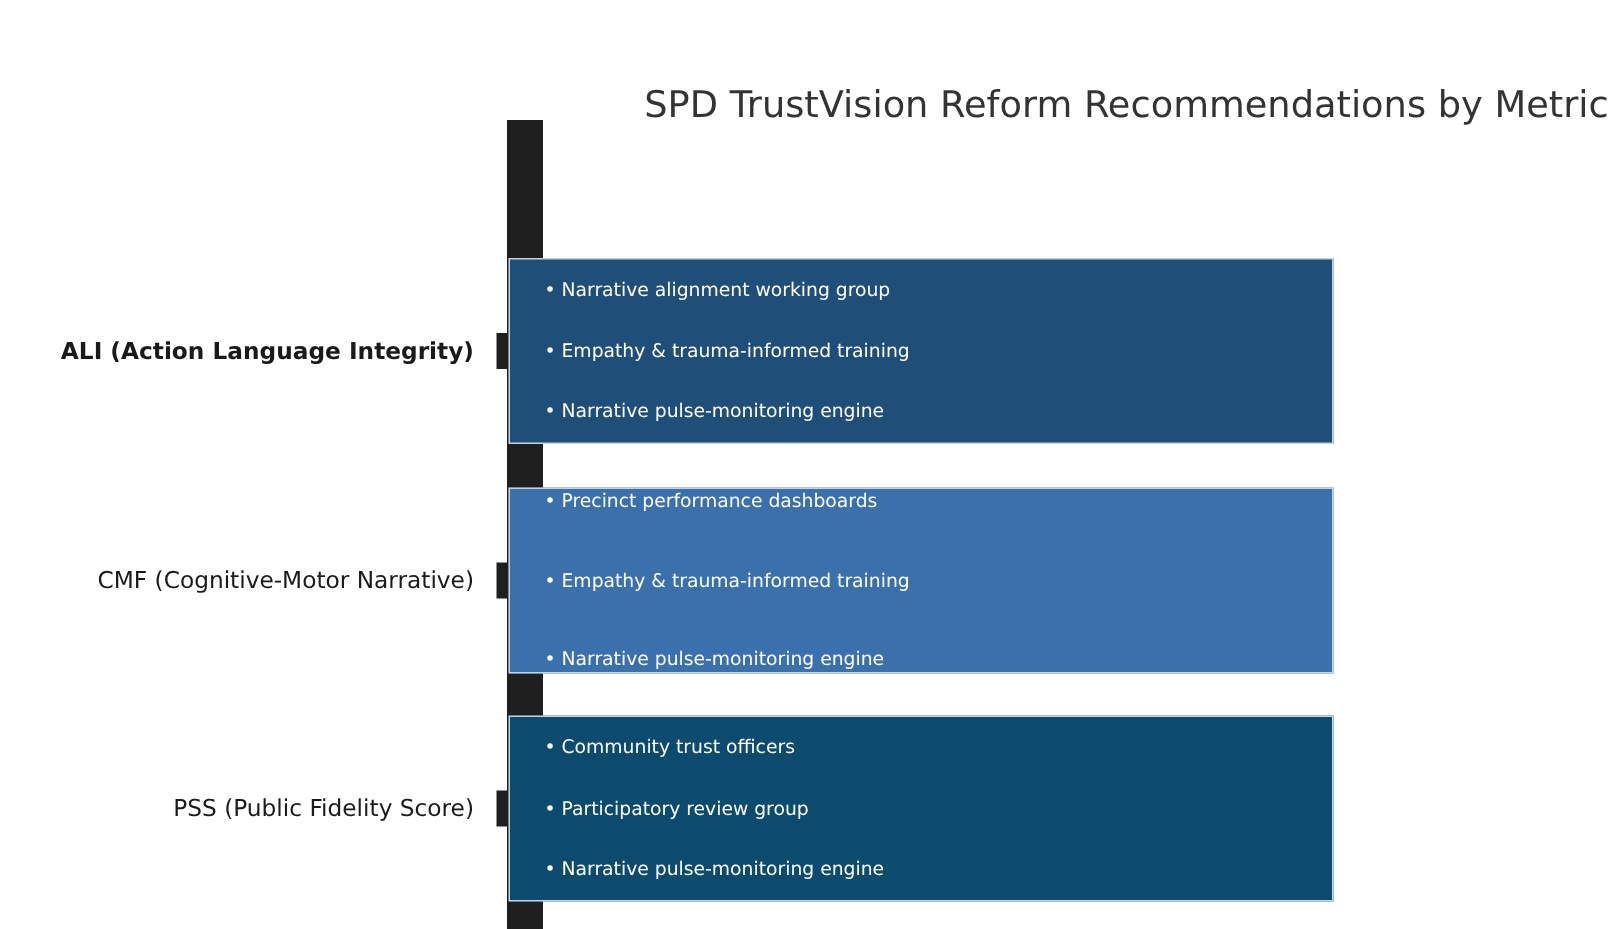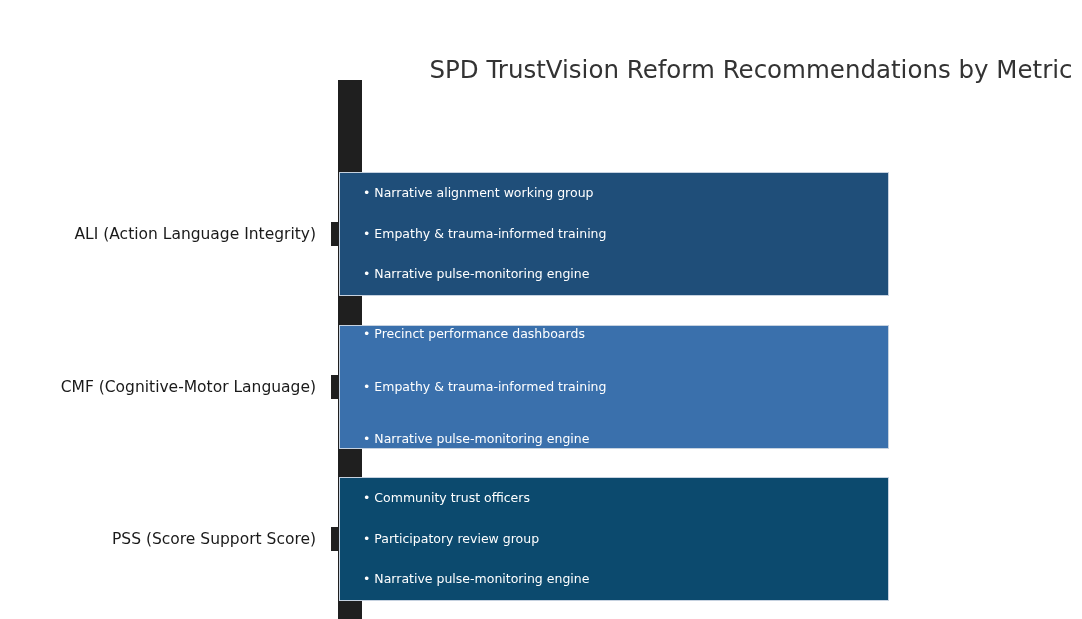--- a/index.html
+++ b/index.html
@@ -40,21 +40,21 @@
   .tick.r3 { top: 527px; }
 
   .ylabel {
     position: absolute;
     right: 766px;
     transform: translateY(-50%);
     white-space: nowrap;
     font-size: 15.5px;
     color: #1a1a1a;
   }
-  .ylabel.r1 { top: 222px; }
+  .ylabel.r1 { top: 222px; font-weight: bold; }
   .ylabel.r2 { top: 375px; }
   .ylabel.r3 { top: 527px; }
 
   .bar {
     position: absolute;
     left: 327px;
     width: 550px; height: 124px;
     border: 1px solid #c6d2e0;
     display: flex;
     flex-direction: column;
@@ -83,28 +83,28 @@
 
   <div class="tick r1"></div>
   <div class="ylabel r1">ALI (Action Language Integrity)</div>
   <div class="bar r1" style="background-color: rgb(31, 78, 121);">
     <div class="bar-line">• Narrative alignment working group</div>
     <div class="bar-line">• Empathy &amp; trauma-informed training</div>
     <div class="bar-line">• Narrative pulse-monitoring engine</div>
   </div>
 
   <div class="tick r2"></div>
-  <div class="ylabel r2">CMF (Cognitive-Motor Language)</div>
+  <div class="ylabel r2">CMF (Cognitive-Motor Narrative)</div>
   <div class="bar r2" style="background-color: rgb(58, 112, 172);">
     <div class="bar-line">• Precinct performance dashboards</div>
     <div class="bar-line">• Empathy &amp; trauma-informed training</div>
     <div class="bar-line">• Narrative pulse-monitoring engine</div>
   </div>
 
   <div class="tick r3"></div>
-  <div class="ylabel r3">PSS (Score Support Score)</div>
+  <div class="ylabel r3">PSS (Public Fidelity Score)</div>
   <div class="bar r3" style="background-color: #0c4a6e;">
     <div class="bar-line">• Community trust officers</div>
     <div class="bar-line">• Participatory review group</div>
     <div class="bar-line">• Narrative pulse-monitoring engine</div>
   </div>
 
 </div>
 
 </body></html>

